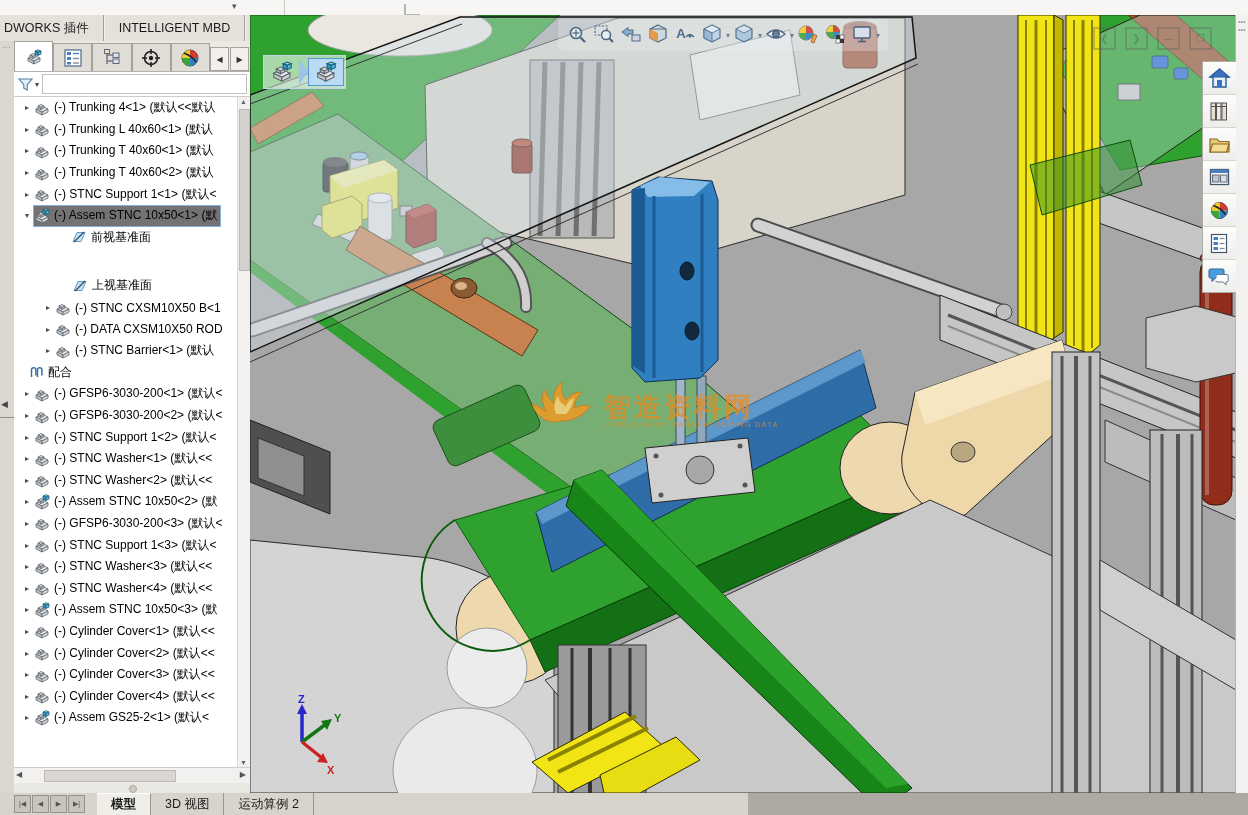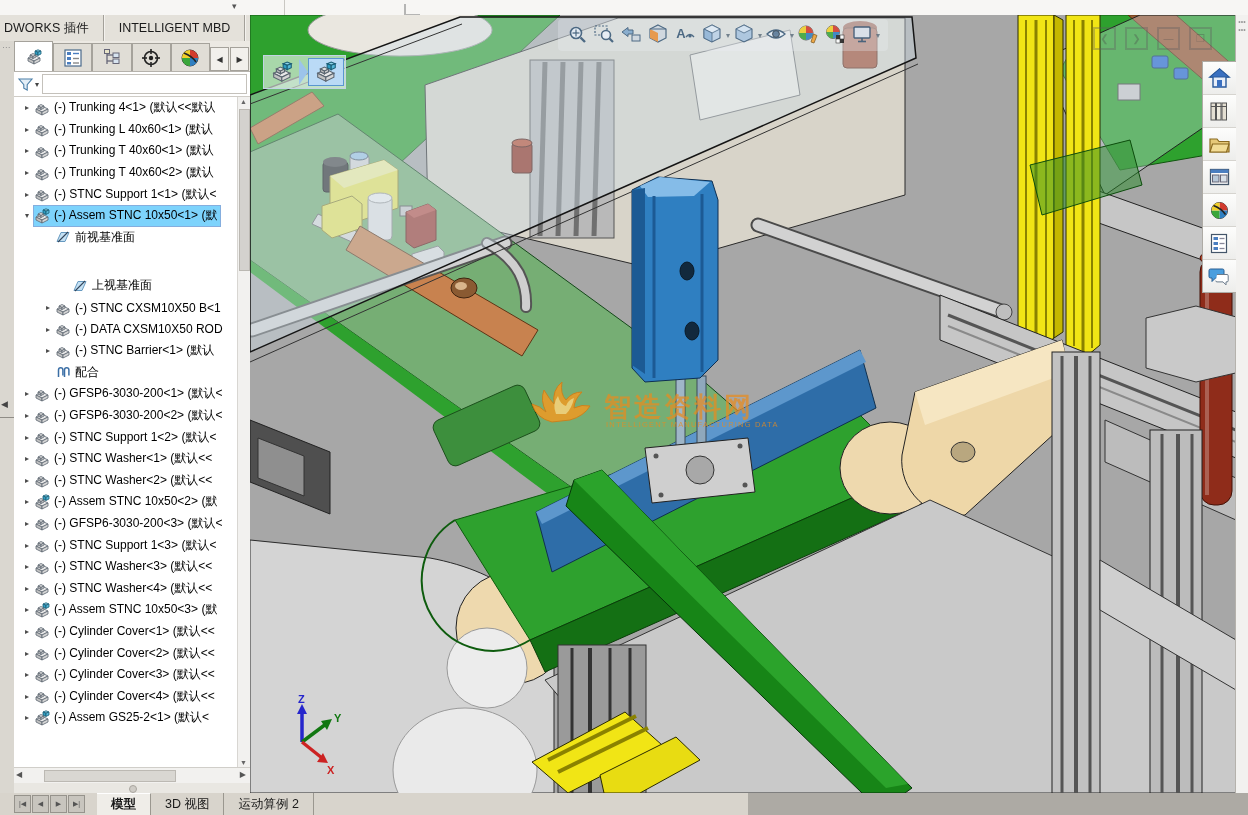--- a/index.html
+++ b/index.html
@@ -28,21 +28,21 @@
   .panel-arrow{width:17px;height:22px;background:#f2f0ec;border:1px solid #a5a29b;font-size:8px;color:#333;display:flex;align-items:center;justify-content:center;margin-right:1px;}
   #filter-row{height:24px;border-bottom:1px solid #cfccc6;display:flex;align-items:center;padding:0 3px;background:#fff;}
   #filter-row svg{width:17px;height:17px;}
   #filter-row .caret{font-size:8px;color:#444;margin:0 3px 0 1px;}
   #filter-input{flex:1;height:18px;border:1px solid #c4c1bb;background:#fff;font-size:11px;padding:0 3px;}
   #tree{flex:1;overflow:hidden;position:relative;background:#fff;}
   .tree-row{height:21.6px;display:flex;align-items:center;white-space:nowrap;font-size:12px;color:#000;}
   .tree-row .arrow{width:14px;flex:none;font-size:8px;color:#4a4a4a;text-align:center;}
   .tree-row .ticon{width:16px;height:16px;flex:none;margin-right:4px;}
   .tree-row .lbl{overflow:hidden;}
-  .tree-row.selected .lblwrap{background:#7dd3fc;outline:1px solid #85aede;}
+  .tree-row.selected .lblwrap{background:#737373;outline:1px solid #85aede;}
   .lblwrap{display:flex;align-items:center;height:20px;padding-right:3px;overflow:hidden;}
   #tree-vscroll{position:absolute;right:0;top:0;bottom:0;width:12px;background:#f2f1ef;border-left:1px solid #d8d6d2;font-size:7px;color:#666;text-align:center;}
   #tree-vscroll .up{position:absolute;top:1px;left:2px;}
   #tree-vscroll .dn{position:absolute;bottom:1px;left:2px;}
   #tree-vscroll .thumb{position:absolute;left:1px;top:12px;width:9px;height:160px;background:#d4d2ce;border:1px solid #bbb8b2;}
   #tree-hscroll{height:15px;background:#f2f1ef;border-top:1px solid #d0cec9;position:relative;}
   #tree-hscroll .la{position:absolute;left:2px;top:2px;font-size:8px;color:#555;}
   #tree-hscroll .ra{position:absolute;right:4px;top:2px;font-size:8px;color:#555;}
   #tree-hscroll .thumb{position:absolute;left:30px;top:2px;width:130px;height:10px;background:#d9d7d2;border:1px solid #bcb9b3;}
   #panel-foot{height:10px;background:#e9e7e2;position:relative;}
@@ -365,21 +365,21 @@
           </div>
           <div class="tree-row selected" style="padding-left: 6px;">
             <span class="arrow">▾</span>
             <span class="lblwrap">
               <svg class="ticon" viewBox="0 0 16 16">
                 <use href="#icon-asm"></use>
               </svg>
               <span class="lbl">(-) Assem STNC 10x50&lt;1&gt; (默</span>
             </span>
           </div>
-          <div class="tree-row" style="padding-left: 27px;">
+          <div class="tree-row" style="padding-left: 43px;">
             <span class="arrow"></span>
             <span class="lblwrap">
               <svg class="ticon" viewBox="0 0 16 16">
                 <use href="#icon-plane"></use>
               </svg>
               <span class="lbl">前视基准面</span>
             </span>
           </div>
           <div class="tree-row" style="padding-left: 44px; margin-top: 27px;">
             <span class="arrow"></span>
@@ -410,21 +410,21 @@
           </div>
           <div class="tree-row" style="padding-left: 27px;">
             <span class="arrow">▸</span>
             <span class="lblwrap">
               <svg class="ticon" viewBox="0 0 16 16">
                 <use href="#icon-part"></use>
               </svg>
               <span class="lbl">(-) STNC Barrier&lt;1&gt; (默认</span>
             </span>
           </div>
-          <div class="tree-row" style="padding-left: 27px;">
+          <div class="tree-row" style="">
             <span class="arrow"></span>
             <span class="lblwrap">
               <svg class="ticon" viewBox="0 0 16 16">
                 <use href="#icon-mates"></use>
               </svg>
               <span class="lbl">配合</span>
             </span>
           </div>
           <div class="tree-row" style="padding-left: 6px;">
             <span class="arrow">▸</span>

